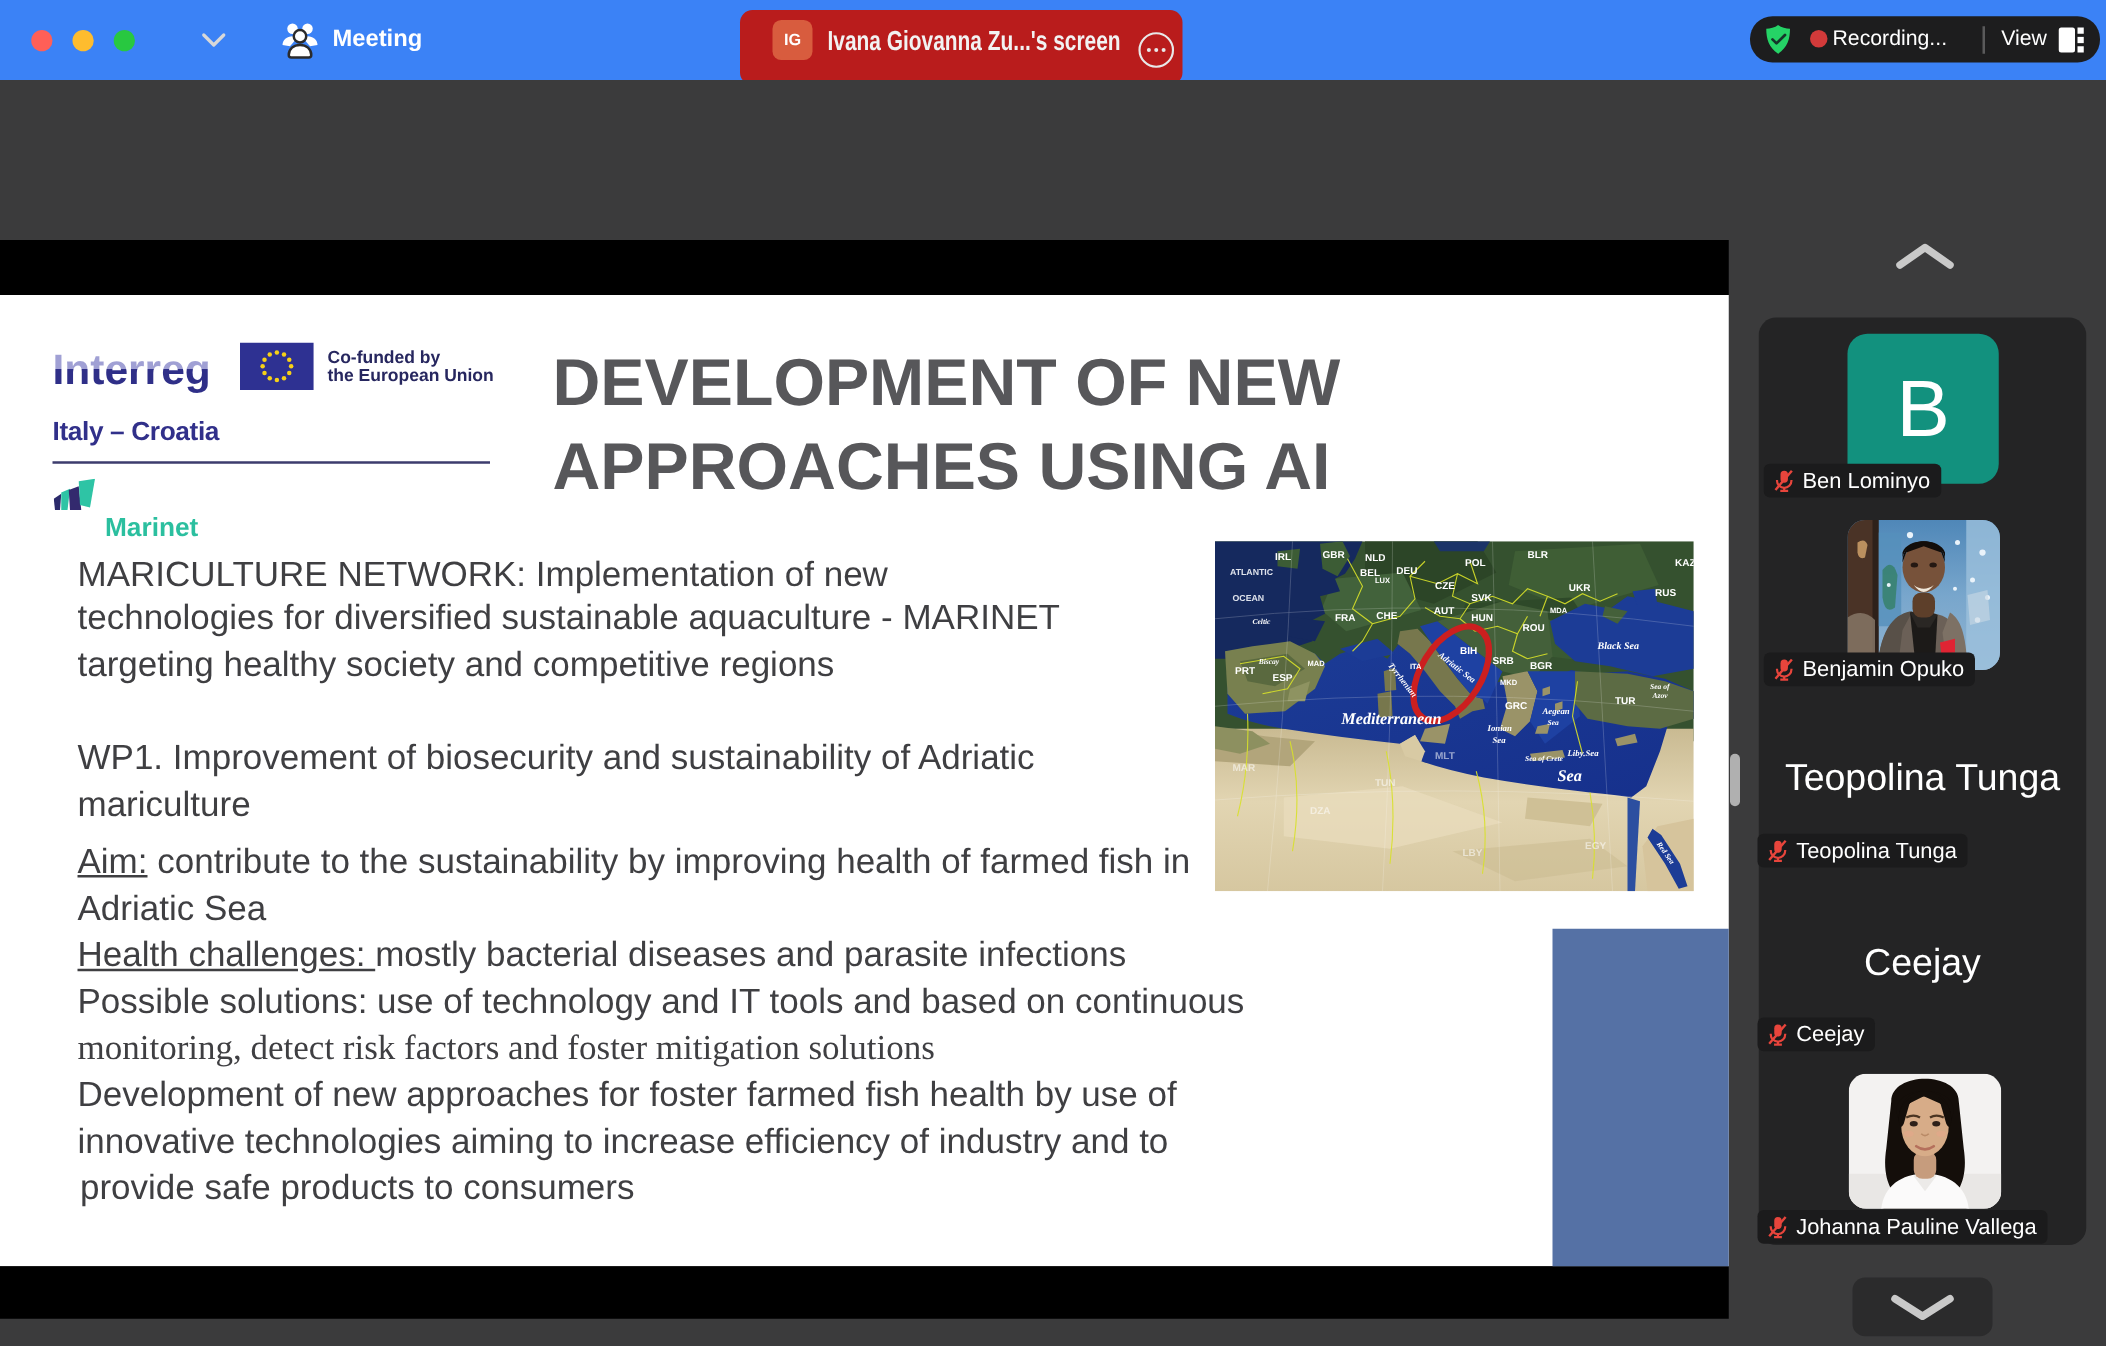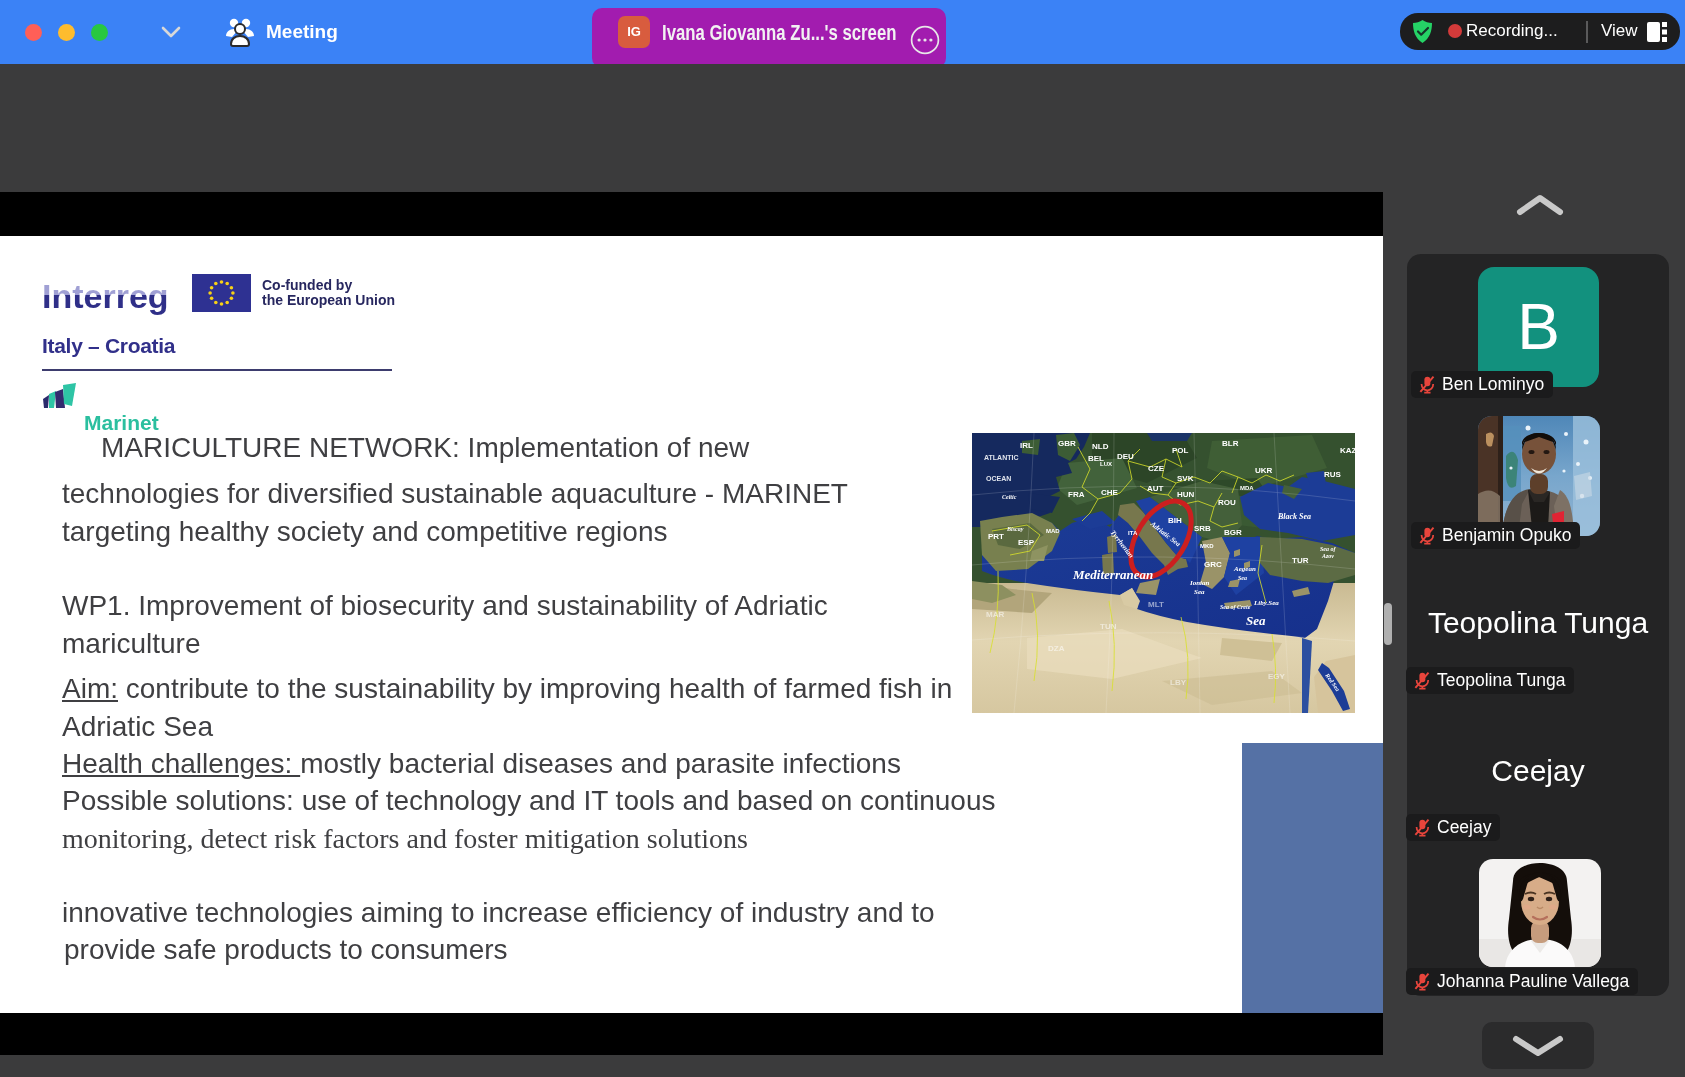--- a/index.html
+++ b/index.html
@@ -2,21 +2,21 @@
 <html><head>
 <meta charset="utf-8">
 <style>
   * { margin:0; padding:0; box-sizing:border-box; }
   html,body { width:1685px; height:1077px; overflow:hidden; background:#3b3b3c; font-family:"Liberation Sans", sans-serif; }
   .abs { position:absolute; }
   #stage { position:relative; width:1685px; height:1077px; }
   
   #topbar { position:absolute; left:0; top:0; width:1685px; height:64px; background:#3b82f6; }
   .tl { position:absolute; top:24px; width:17px; height:17px; border-radius:50%; }
-  #tab { position:absolute; left:592px; top:8px; width:354px; height:60px; background:#a21caf; border-radius:10px; }
+  #tab { position:absolute; left:592px; top:8px; width:354px; height:60px; background:#b91c1c; border-radius:10px; }
   #igicon { position:absolute; left:26px; top:8px; width:32px; height:32px; border-radius:7px; background:#d85c3e; color:#fff; font-size:13px; font-weight:bold; text-align:center; line-height:32px; }
   #tabtxt { position:absolute; left:70px; top:12px; color:#f2f2f2; font-size:22px; font-weight:bold; white-space:nowrap; transform:scaleX(0.76); transform-origin:0 0; }
   #rpill { position:absolute; left:1400px; top:13px; width:280px; height:37px; background:#1d1d1e; border-radius:18px; }
   
   #content { position:absolute; left:0; top:64px; width:1685px; height:1013px; background:#3b3b3c; }
   #blackTop { position:absolute; left:0; top:192px; width:1383px; height:44px; background:#000; }
   #slide { position:absolute; left:0; top:236px; width:1383px; height:777px; background:#fff; overflow:hidden; }
   #blackBot { position:absolute; left:0; top:1013px; width:1383px; height:42px; background:#000; }
   
   .bodyline { position:absolute; color:#3f3f42; font-size:28px; white-space:nowrap; }
@@ -104,31 +104,33 @@
   <div class="abs" style="left:42px; top:334px; color:#31308a; font-size:21px; font-weight:bold; letter-spacing:-0.3px;">Italy – Croatia</div>
   <div class="abs" style="left:42px; top:369px; width:350px; height:2px; background:#3d3c6e;"></div>
   <svg class="abs" style="left:43px; top:383px;" width="34" height="26" viewBox="0 0 34 26">
     <path d="M0 16 L6 12 L5 25 L1 25 Z" fill="#2b2a6b"></path>
     <path d="M6 11 L13 8 L11 25 L6 25 Z" fill="#2ec4a5"></path>
     <path d="M12 9 L20 6 L22 25 L13 25 Z" fill="#332a6e"></path>
     <path d="M20 2 L33 0 L29 23 L21 21 Z" fill="#2ec4a5"></path>
   </svg>
   <div class="abs" style="left:84px; top:391px; color:#2bbf9f; font-size:21px; font-weight:bold;margin-top:20px;">Marinet</div>
 
-
-  <div class="bodyline" style="left:62px; top:432px;margin-left:39px;">MARICULTURE NETWORK: Implementation of new</div>
+  <div id="title">DEVELOPMENT OF NEW<br>APPROACHES USING AI</div>
+
+  <div class="bodyline" style="left:62px; top:444px;">MARICULTURE NETWORK: Implementation of new</div>
   <div class="bodyline" style="left:62px; top:478px;">technologies for diversified sustainable aquaculture - MARINET</div>
   <div class="bodyline" style="left:62px; top:516px;">targeting healthy society and competitive regions</div>
   <div class="bodyline" style="left:62px; top:590px;">WP1. Improvement of biosecurity and sustainability of Adriatic</div>
   <div class="bodyline" style="left:62px; top:628px;">mariculture</div>
   <div class="bodyline" style="left:62px; top:673px;"><u>Aim:</u> contribute to the sustainability by improving health of farmed fish in</div>
   <div class="bodyline" style="left:62px; top:711px;">Adriatic Sea</div>
   <div class="bodyline" style="left:62px; top:748px;"><u>Health challenges:&nbsp;</u>mostly bacterial diseases and parasite infections</div>
   <div class="bodyline" style="left:62px; top:785px;">Possible solutions: use of technology and IT tools and based on continuous</div>
   <div class="bodyline" style="left:62px; top:823px;font-family:Liberation Serif, serif;">monitoring, detect risk factors and foster mitigation solutions</div>
+  <div class="bodyline" style="left:62px; top:860px;">Development of new approaches for foster farmed fish health by use of</div>
   <div class="bodyline" style="left:62px; top:897px;">innovative technologies aiming to increase efficiency of industry and to</div>
   <div class="bodyline" style="left:64px; top:934px;">provide safe products to consumers</div>
 
   <svg id="map" class="abs" style="left:972px; top:433px;" width="383" height="280" viewBox="0 0 383 280">
     <defs>
       <linearGradient id="sand" x1="0" y1="0" x2="0" y2="1">
         <stop offset="0" stop-color="#c9ba92"></stop>
           <stop offset="0.45" stop-color="#e2d5b2"></stop>
           <stop offset="1" stop-color="#d6c7a0"></stop>
       </linearGradient>

